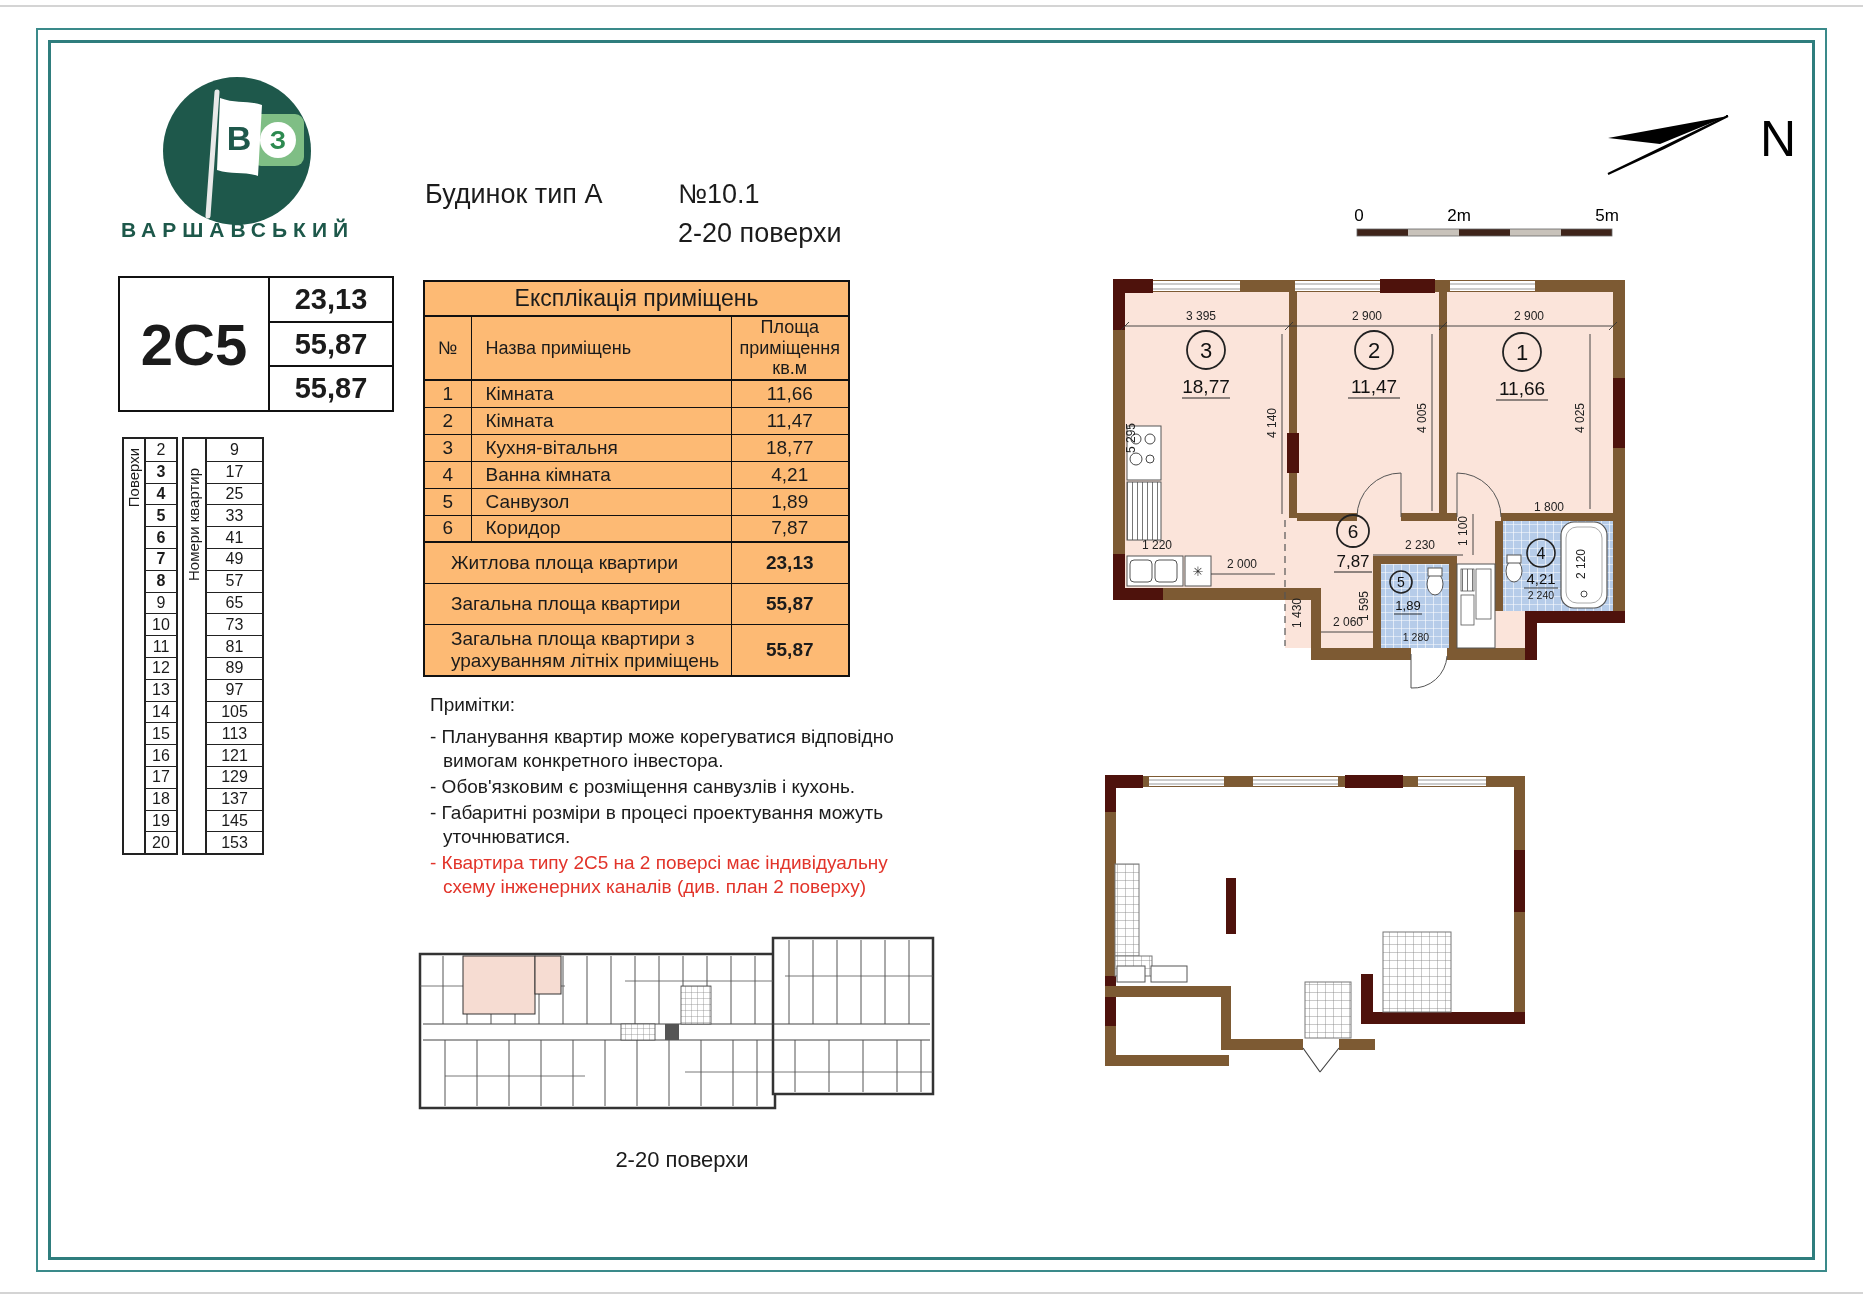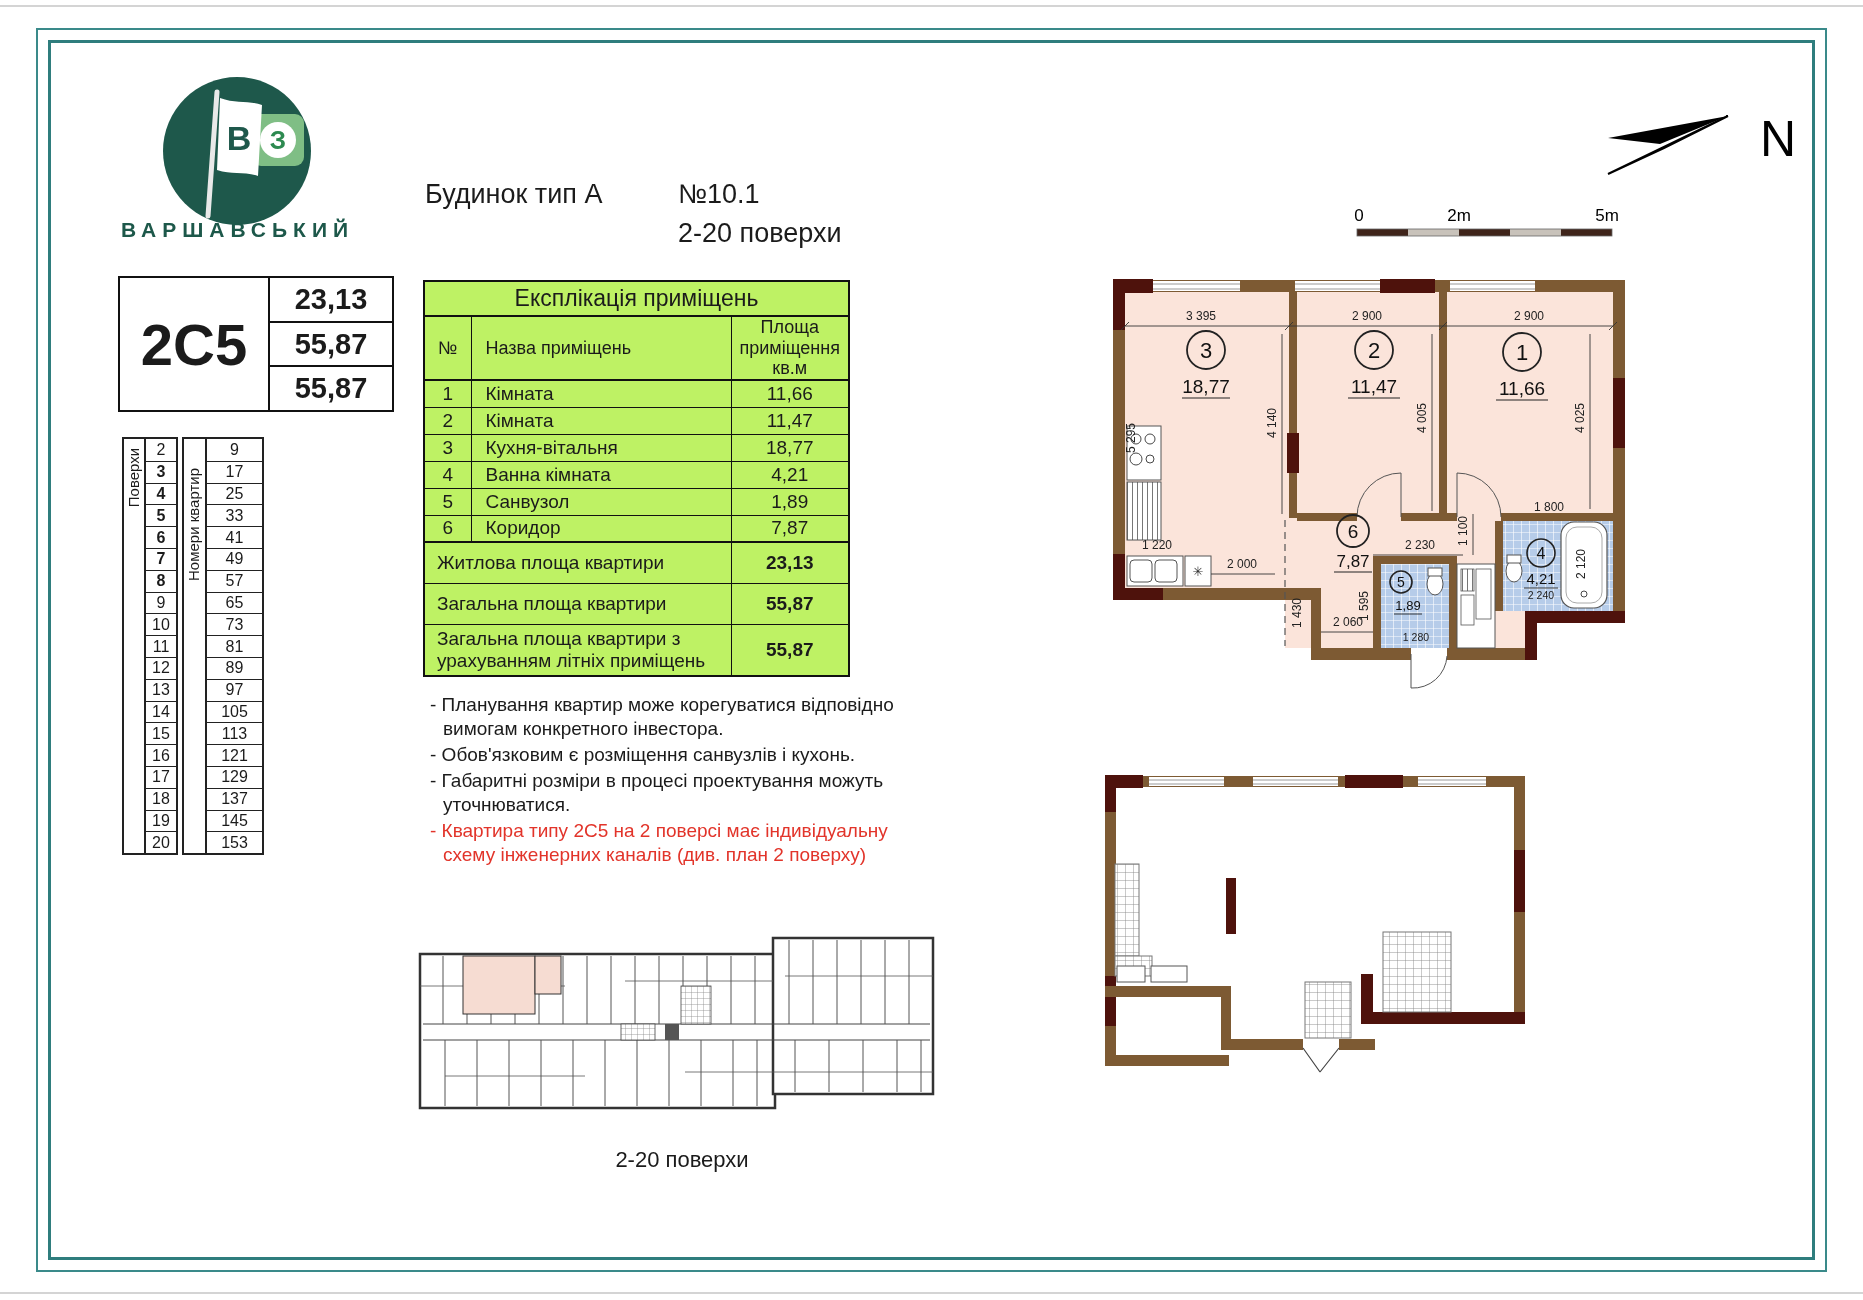--- a/index.html
+++ b/index.html
@@ -29,34 +29,34 @@
   
   .labelbox{border:2px solid #222;background:#fff;}
   .numcol{border:2px solid #222;display:grid;grid-auto-rows:21.8px;background:#fff;}
   .fcell{display:flex;align-items:center;justify-content:center;font-size:16px;border-top:1.5px solid #222;}
   .fcell:first-child{border-top:none;}
   .fcell.bold{font-weight:bold;}
   .vtext{position:absolute;white-space:nowrap;transform:rotate(-90deg);transform-origin:center;
          font-size:15px;text-align:center;}
   
   #expl{position:absolute;left:423px;top:280px;width:425px;border-collapse:collapse;
-        border:2.5px solid #111;table-layout:fixed;background:#bef264;}
+        border:2.5px solid #111;table-layout:fixed;background:#fdba74;}
   #expl td,#expl th{border:1.5px solid #111;font-weight:normal;overflow:hidden;}
   #expl .title-cell{height:31px;font-size:23px;text-align:center;border-bottom:2.5px solid #111;}
   #expl .head-row th{height:57px;font-size:18px;border-bottom:2.5px solid #111;}
   #expl .h-name{text-align:left;padding-left:14px;}
   #expl .h-area{font-size:17px;text-align:center;padding:0 6px;line-height:1.15;margin-left:26px;}
   #expl .c-no{text-align:center;font-size:19px;}
   #expl .c-name{text-align:left;padding-left:14px;font-size:19px;}
   #expl .c-area{text-align:center;font-size:19px;}
   #expl tbody.rooms tr{height:27px;}
   #expl tbody.totals tr{height:41px;}
   #expl tbody.totals tr:first-child td{border-top:2.5px solid #111;}
   #expl tbody.totals tr:last-child{height:52px;}
-  #expl .c-label{text-align:left;padding-left:12px;font-size:19px;line-height:1.15;}
+  #expl .c-label{text-align:left;padding-left:26px;font-size:19px;line-height:1.15;}
   #expl .c-total{text-align:center;font-size:19px;font-weight:bold;}
   
   .notes{left:430px;top:693px;width:505px;font-size:19px;line-height:1.26;}
   .notes .nt{margin-bottom:8px;}
   .note{text-indent:-13px;padding-left:13px;margin-bottom:2px;}
   .note.red{color:#e2342a;}
   
   .plan-label{font-size:22px;text-align:center;line-height:1.3;}
   .lbl-ov{left:594px;top:1146px;width:176px;}
   .lbl-open{left:1155px;top:1085px;width:320px;}
@@ -234,20 +234,21 @@
           <td class="c-total">55,87</td>
         </tr>
         <tr>
           <td class="c-label" colspan="2">Загальна площа квартири з урахуванням літніх приміщень</td>
           <td class="c-total">55,87</td>
         </tr>
       </tbody>
   </table>
 
   <div class="abs notes">
+    <div class="nt">Примітки:</div>
     <div id="notes-list">
         <div class="note">- Планування квартир може корегуватися відповідно вимогам конкретного інвестора.</div>
         <div class="note">- Обов'язковим є розміщення санвузлів і кухонь.</div>
         <div class="note">- Габаритні розміри в процесі проектування можуть уточнюватися.</div>
         <div class="note red">- Квартира типу 2С5 на 2 поверсі має індивідуальну схему інженерних каналів  (див. план 2 поверху)</div>
       </div>
   </div>
 
 
   <svg class="abs" style="left:1105px;top:268px;" width="532" height="430" viewBox="0 0 532 430">

